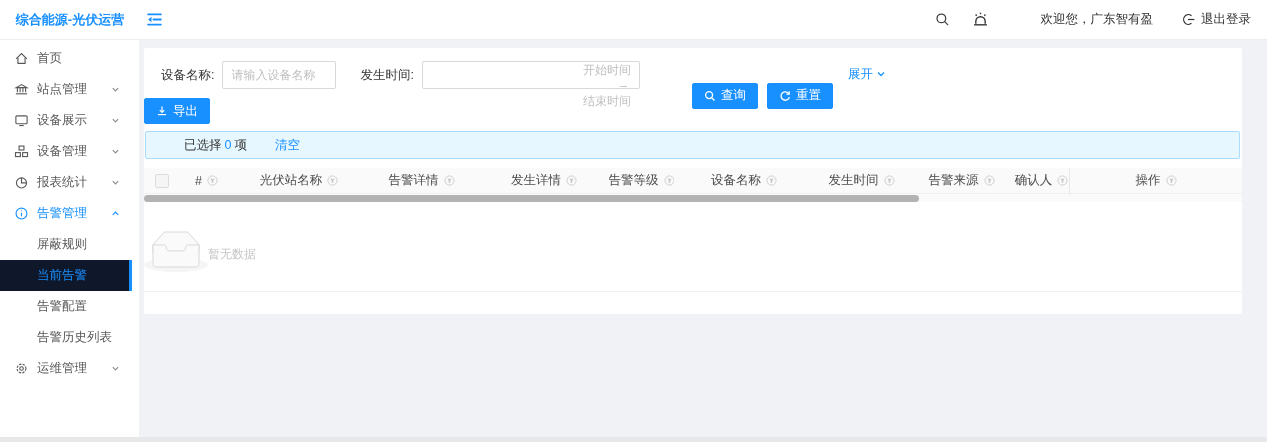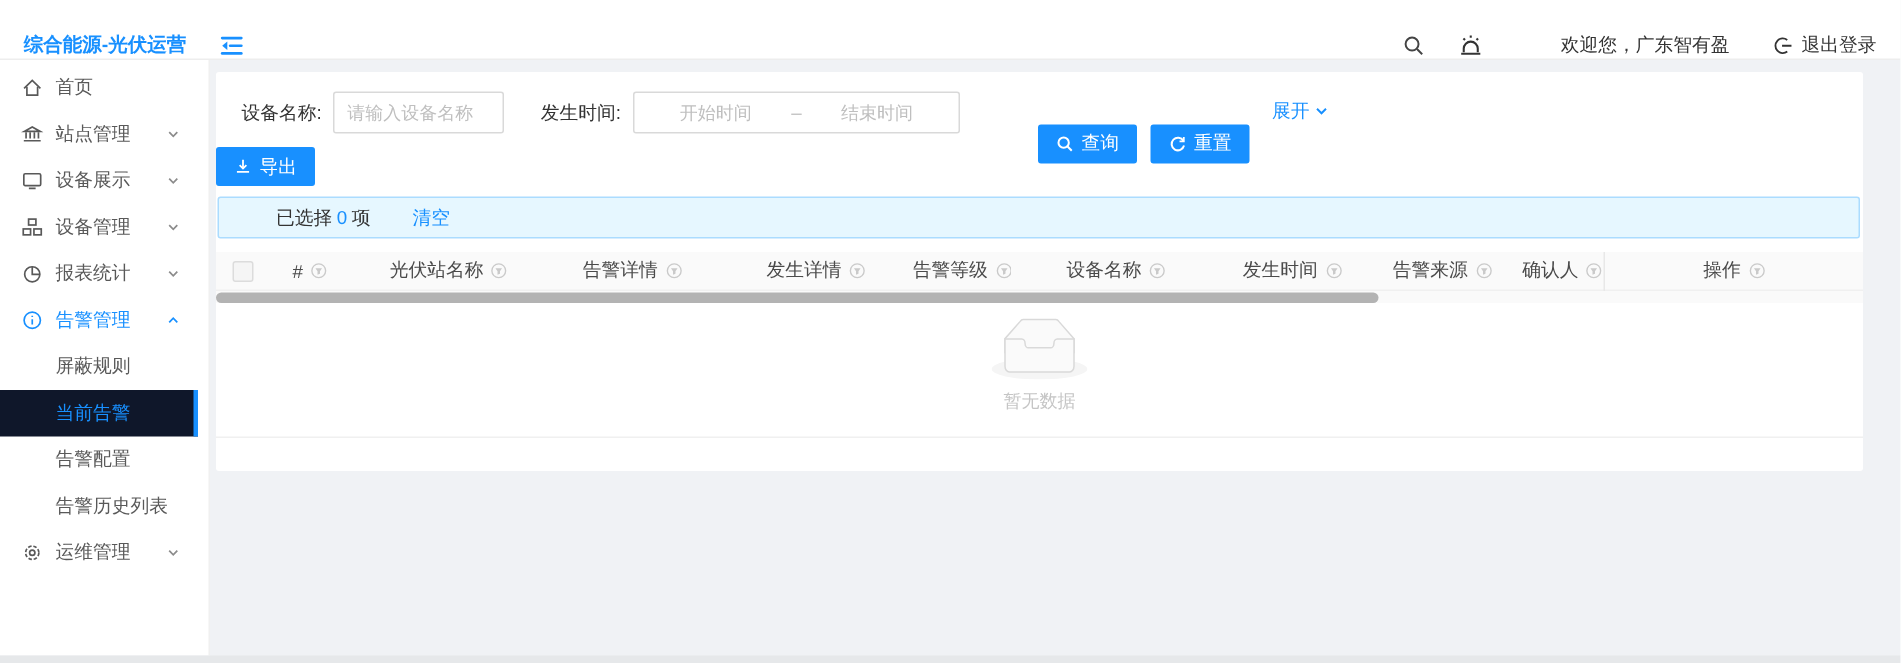--- a/index.html
+++ b/index.html
@@ -1,21 +1,21 @@
 <!DOCTYPE html>
 <html><head>
 <meta charset="utf-8">
 <style>
   * { box-sizing: border-box; margin: 0; padding: 0; }
   html,body { width:1267px; height:442px; overflow:hidden; }
   body { font-family: "Liberation Sans", "DejaVu Sans", sans-serif; font-size:12.5px; color:#595959; background:#fff; }
   .screen { position:relative; width:1267px; height:442px; background:#f0f2f5; }
 
   
-  .header { position:absolute; top:0; left:0; width:1267px; height:40px; background:#fff; border-bottom:1px solid #ededed; z-index:5; display:flex; align-items:flex-end; }
+  .header { position:absolute; top:0; left:0; width:1267px; height:40px; background:#fff; border-bottom:1px solid #ededed; z-index:5; display:flex; align-items:center; }
   .logo { width:140px; text-align:center; color:#1890ff; font-weight:bold; font-size:13px; white-space:nowrap; cursor:pointer; }
   .fold-btn { margin-left:6px; cursor:pointer; display:inline-flex; align-items:center; }
   .header-right { margin-left:auto; display:flex; align-items:center; padding-right:16px; }
   .hicon { display:inline-flex; align-items:center; cursor:pointer; }
   .hicon.search { margin-right:22px; }
   .hicon.bell { margin-right:52px; }
   .welcome { color:#333; margin-right:28px; }
   .logout { display:inline-flex; align-items:center; gap:5px; color:#333; cursor:pointer; }
 
   
@@ -32,21 +32,21 @@
   
   .main { position:absolute; top:40px; left:140px; right:0; bottom:0; background:#f0f2f5; }
   .card { position:absolute; left:4px; top:8px; width:1098px; height:266px; background:#fff; border-radius:2px; }
 
   
   .filter-row { position:absolute; top:13px; left:17px; height:28px; display:flex; align-items:center; }
   .f-label { color:#333; white-space:nowrap; }
   .txt-input { width:114px; height:28px; margin-left:8px; border:1px solid #d9d9d9; border-radius:2px; padding:0 8px; font-size:12px; font-family:inherit; color:#333; outline:none; }
   .txt-input::placeholder { color:#bfbfbf; }
   .f-label2 { margin-left:24px; }
-  .range-input { width:218px; height:28px; margin-left:8px; border:1px solid #d9d9d9; border-radius:2px; display:flex; align-items:center; padding:0 8px; cursor:text; background:#fff; }
+  .range-input { width:218px; height:28px; margin-left:8px; border:1px solid #d9d9d9; border-radius:2px; display:flex; align-items:flex-end; padding:0 8px; cursor:text; background:#fff;flex-direction:column; }
   .range-input .ph { flex:1; text-align:center; color:#bfbfbf; font-size:12px; white-space:nowrap; }
   .range-input .sep { color:#bfbfbf; padding:0 4px; }
 
   .btn-group { position:absolute; top:13px; left:548px; height:26px; display:flex; align-items:center; }
   .btn { height:26px; display:inline-flex; align-items:center; gap:5px; padding:0 11px; background:#1890ff; color:#fff; border:1px solid #1890ff; border-radius:2px; font-size:12.5px; font-family:inherit; cursor:pointer; white-space:nowrap;margin-top:43px; }
   .btn + .btn { margin-left:9px; }
   .expand-link { margin-left:15px; color:#1890ff; display:inline-flex; align-items:center; gap:3px; cursor:pointer; white-space:nowrap; }
 
   .export-btn { position:absolute; top:50px; left:0; height:26px; display:inline-flex; align-items:center; gap:5px; padding:0 11px; background:#1890ff; color:#fff; border:1px solid #1890ff; border-radius:2px; font-size:12.5px; font-family:inherit; cursor:pointer;justify-content:flex-end; }
 
@@ -59,21 +59,21 @@
   .table { position:absolute; top:120px; left:0; right:0; }
   .thead { display:flex; height:26px; background:#fafafa; border-bottom:1px solid #f0f0f0; align-items:center; }
   .th { display:flex; align-items:center; justify-content:center; gap:5px; color:#4a4a4a; white-space:nowrap; overflow:hidden; height:26px; }
   .col-sel { width:35px; } .col-0 { width:55px; } .col-1 { width:130px; } .col-2 { width:115px; }
   .col-3 { width:130px; } .col-4 { width:65px; } .col-5 { width:140px; } .col-6 { width:95px; }
   .col-7 { width:105px; } .col-8 { width:55px; } .col-9 { flex:1; border-left:1px solid #e8e8e8; }
   .checkbox { width:14px; height:14px; border:1px solid #dcdcdc; background:#f5f5f5; border-radius:2px; cursor:pointer; }
   .filter-ic { display:inline-flex; cursor:pointer; }
   .hscroll { position:relative; height:8px; background:#fafafa; }
   .hthumb { position:absolute; left:0; top:0.5px; width:775px; height:7px; background:#b3b3b3; border-radius:4px; cursor:grab; }
-  .tbody { height:90px; border-bottom:1px solid #f0f0f0; display:flex; flex-direction:column; align-items:center; justify-content:flex-start; padding-top:10px; }
+  .tbody { height:90px; border-bottom:1px solid #f0f0f0; display:flex; flex-direction:row; align-items:center; justify-content:flex-start; padding-top:10px; }
   .empty-text { margin-top:6px; color:#c5c5c5; font-size:12px; }
 
   .bottom-strip { position:absolute; left:0; bottom:0; width:1267px; height:5px; background:#e6e8ea; z-index:6; }
 </style>
 </head>
 <body>
 
 <div class="screen">
 
   <div class="header">

